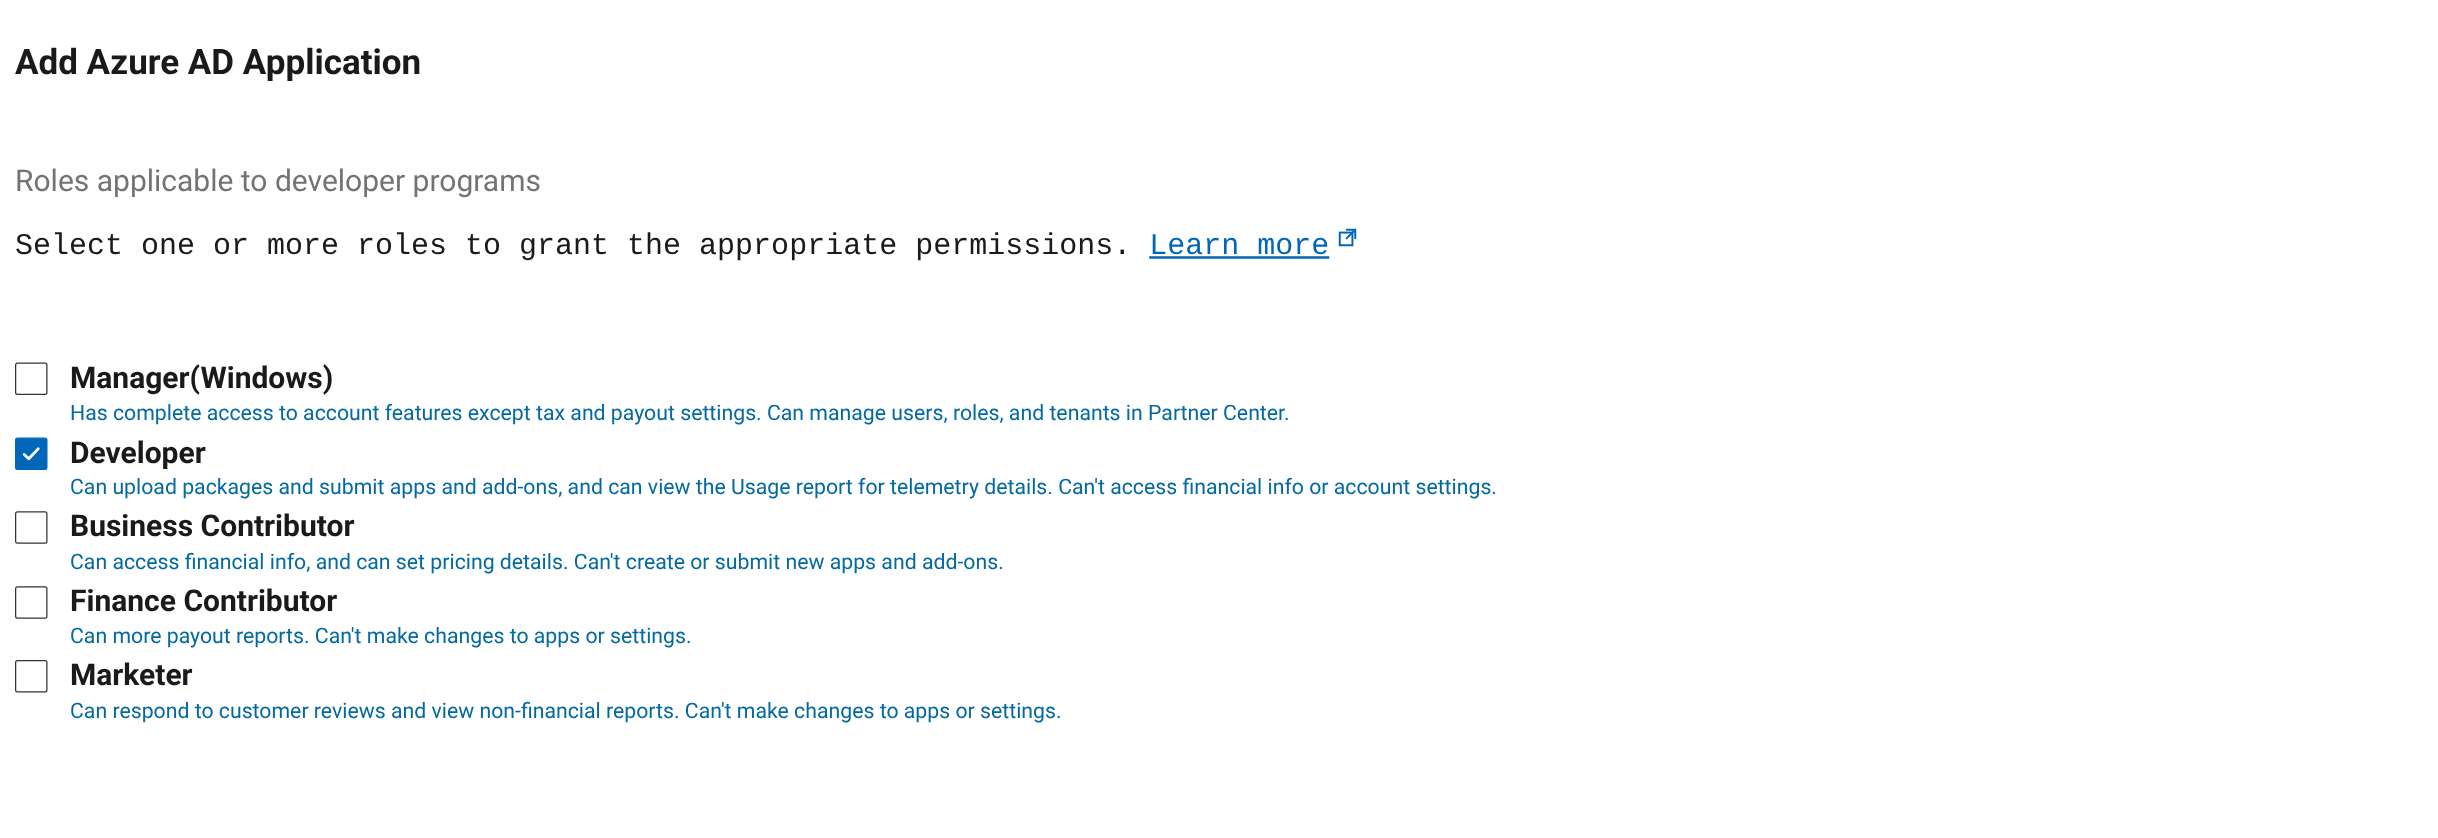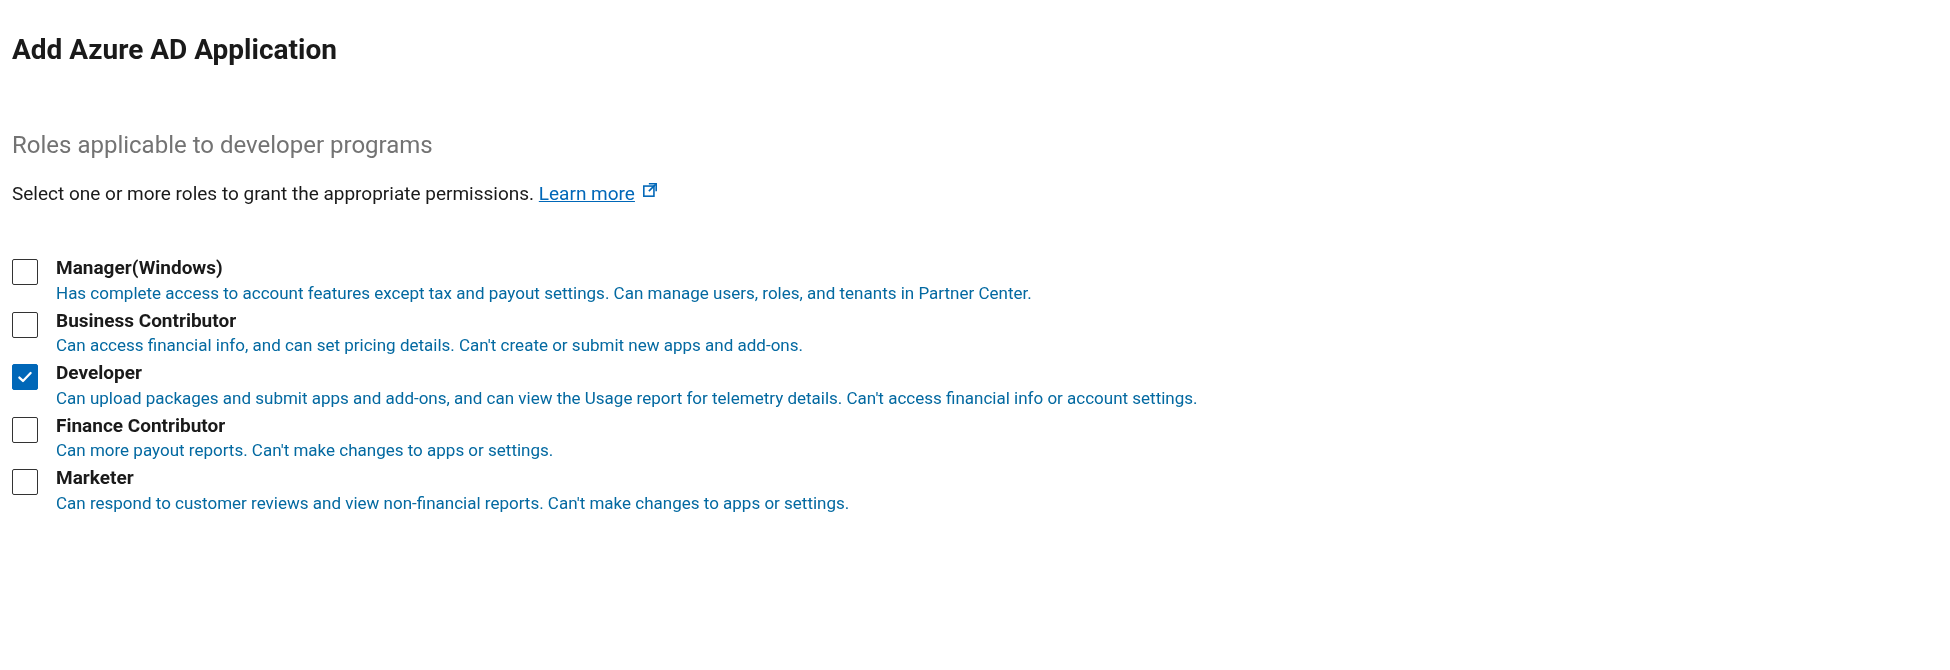--- a/index.html
+++ b/index.html
@@ -22,23 +22,24 @@
       margin-bottom: 60px;
       margin-top: 12px;
     }
     .section-heading {
       font-size: 24px;
       font-weight: 400;
       color: #737373;
       margin-bottom: 18px;
     }
     .section-intro {
-      font-size: 19px;
+      font-size: 24px;
       color: #1a1a1a;
-      margin-bottom: 48px;
+      margin-bottom: 72px;
+      font-family: Liberation Mono, monospace;
     }
     .link {
       color: #0067b8;
       text-decoration: underline;
       display: inline-flex;
       align-items: flex-start;
       gap: 6px;
     }
     .link .ext-icon {
       display: inline-flex;
@@ -75,21 +76,21 @@
       display: none;
     }
     .checkbox.checked svg {
       display: block;
     }
     .role-text {
       display: flex;
       flex-direction: column;
     }
     .role-label {
-      font-size: 19px;
+      font-size: 24px;
       font-weight: 700;
       color: #1a1a1a;
     }
     .role-desc {
       font-size: 17px;
       font-weight: 400;
       color: #0369a1;
     }
   </style>
 </head>
@@ -118,38 +119,38 @@
     <div class="checkbox">
       
     </div>
     <div class="role-text">
       <span class="role-label">Manager(Windows)</span>
       <span class="role-desc">Has complete access to account features except tax and payout settings. Can manage users, roles, and tenants in Partner Center.</span>
     </div>
   </div>
 
   <div class="role-row">
-    <div class="checkbox">
-      
-    </div>
-    <div class="role-text">
-      <span class="role-label">Business Contributor</span>
-      <span class="role-desc">Can access financial info, and can set pricing details. Can't create or submit new apps and add-ons.</span>
-    </div>
-  </div>
-
-  <div class="role-row">
     <div class="checkbox checked">
       <svg width="18" height="18" viewBox="0 0 16 16">
           <path d="M3 8.5 L6.2 11.5 L13 4.5" stroke="#fff" stroke-width="2" fill="none" stroke-linecap="round" stroke-linejoin="round"></path>
         </svg>
     </div>
     <div class="role-text">
       <span class="role-label">Developer</span>
       <span class="role-desc">Can upload packages and submit apps and add-ons, and can view the Usage report for telemetry details. Can't access financial info or account settings.</span>
+    </div>
+  </div>
+
+  <div class="role-row">
+    <div class="checkbox">
+      
+    </div>
+    <div class="role-text">
+      <span class="role-label">Business Contributor</span>
+      <span class="role-desc">Can access financial info, and can set pricing details. Can't create or submit new apps and add-ons.</span>
     </div>
   </div>
 
   <div class="role-row">
     <div class="checkbox">
       
     </div>
     <div class="role-text">
       <span class="role-label">Finance Contributor</span>
       <span class="role-desc">Can more payout reports. Can't make changes to apps or settings.</span>

